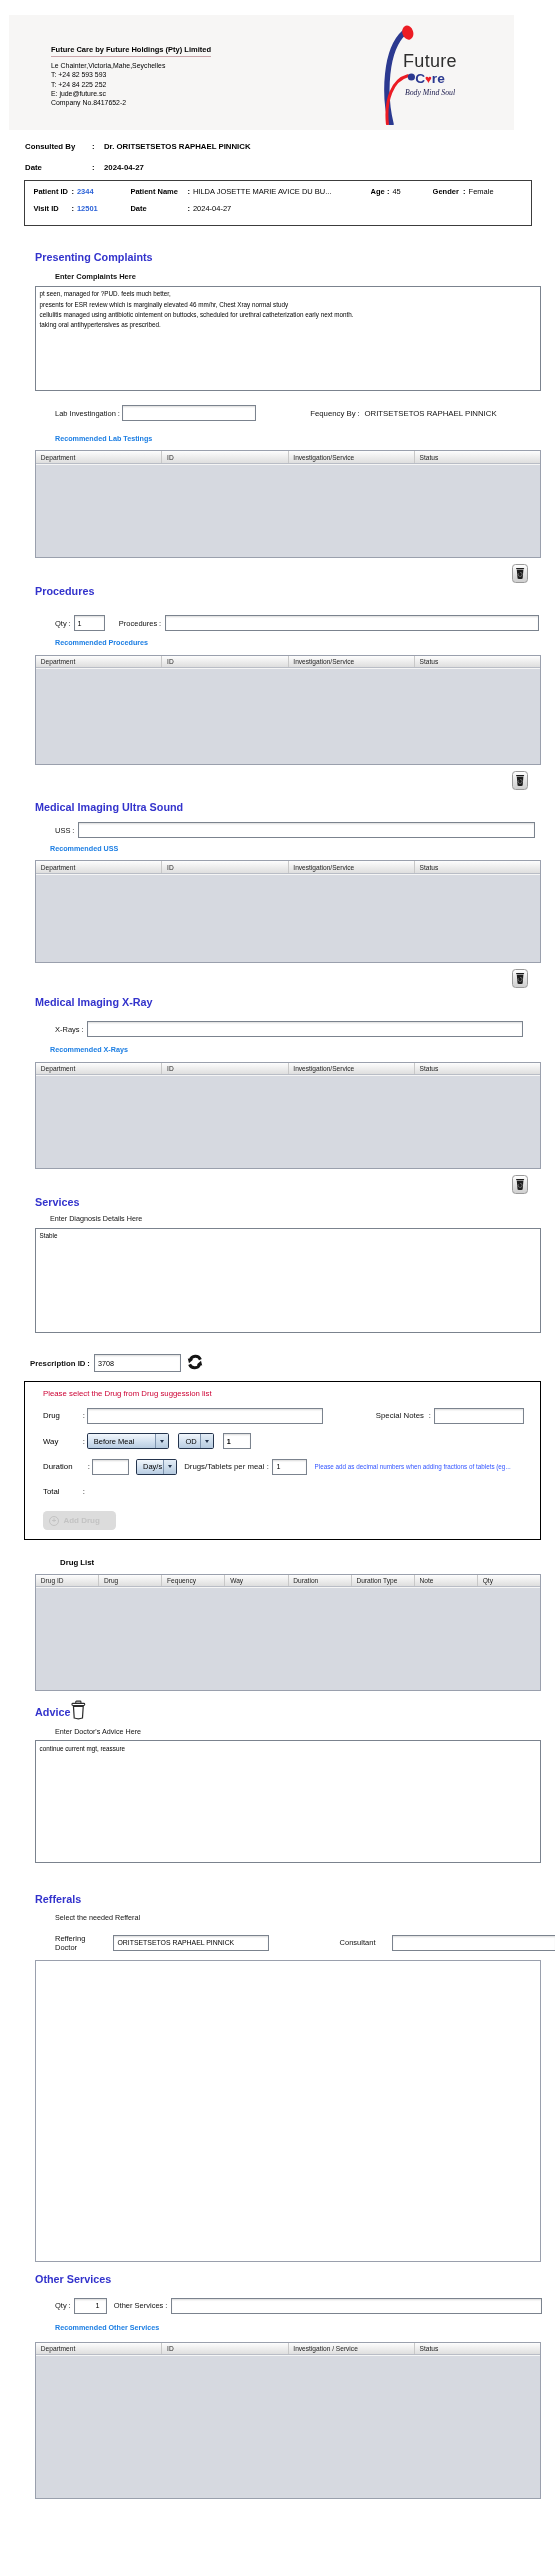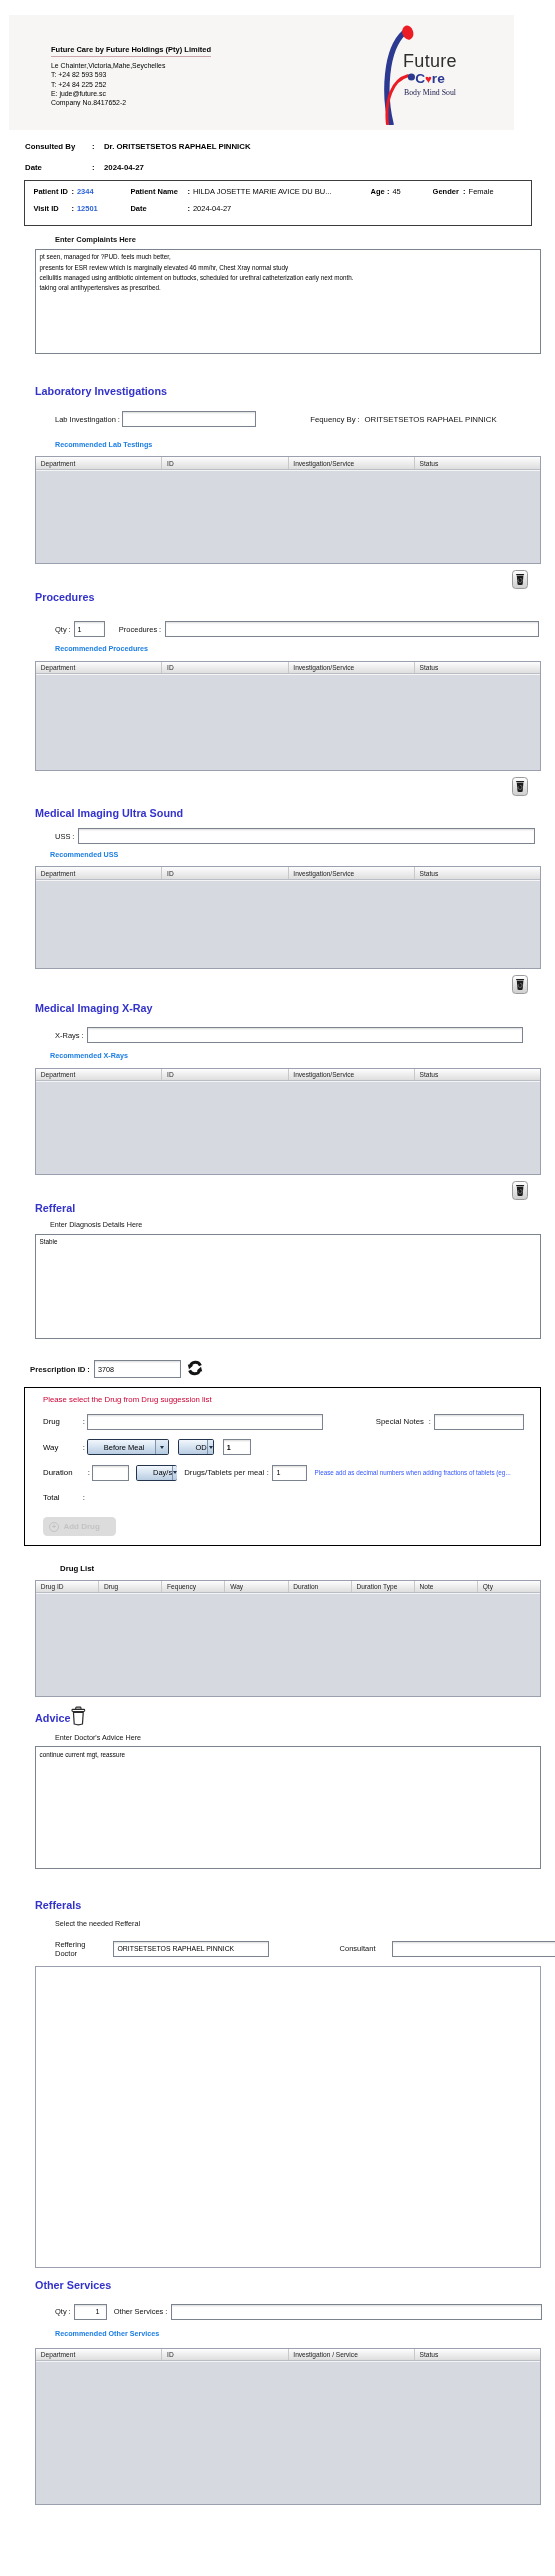--- a/index.html
+++ b/index.html
@@ -25,21 +25,21 @@
     padding-bottom: 1.8px; border-bottom: 1.2px solid #c9a4aa;
     margin-bottom: 4.2px; white-space: nowrap;
   }
   .company-line { font-size: 6.9px; line-height: 9.3px; }
   .logo { position: absolute; left: 353px; top: 4.8px; width: 111px; height: 109px; }
   .logo-mark { position: absolute; left: 10.8px; top: 3.6px; }
   .logo-text { position: absolute; left: 29px; top: 31px; text-align: center; width: 78px; }
   .logo-future { font-size: 18px; letter-spacing: 0.3px; color: #2e2e2e; font-weight: normal; }
   .logo-care { font-size: 13.7px; font-weight: bold; color: #2B3990; margin-top: -1.2px; }
   .logo-heart { color: #EC1C24; font-size: 11.4px; }
-  .logo-tagline { font-family: "Liberation Serif", serif; font-size: 7.8px; color: #1b1b4d; margin-top: 2.4px; }
+  .logo-tagline { font-family: "Liberation Serif", serif; font-style: italic; font-size: 7.8px; color: #1b1b4d; margin-top: 2.4px; }
 
   
   .consult-row { margin: 12px 0 0 25px; font-size: 7.8px; font-weight: bold; }
   .consult-row .clabel { display: inline-block; width: 67px; }
   .consult-row .cvalue { margin-left: 7.2px; }
 
   
   .patient-box {
     margin: 8.4px 0 0 24px; width: 508px;
     border: 0.6px solid #3c3c3c;
@@ -106,21 +106,21 @@
     border: 1.2px solid #000; background: #fff;
     padding: 4.8px 0 8.4px 0; position: relative; overflow: hidden;
   }
   .warn-text { color: #CC0033; font-size: 7.8px; margin: 2.4px 0 0 18px; }
   .med-row { display: flex; align-items: center; margin: 9.6px 0 0 18px; }
   .med-lab { display: inline-flex; width: 42px; justify-content: space-between; font-size: 7.8px; }
   .combo {
     display: inline-flex; align-items: center; justify-content: space-between;
     height: 16px; border: 0.6px solid #24344D; border-radius: 1.8px;
     background: linear-gradient(#f2f7fc, #cfdeee 60%, #b9cde2);
-    font-size: 7.5px; padding-left: 16px; cursor: pointer;
+    font-size: 7.5px; padding-left: 6px; cursor: pointer;
   }
   .combo-btn {
     width: 13px; height: 100%; display: inline-flex; align-items: center; justify-content: center;
     border-left: 0.6px solid #7e93ad;
     background: linear-gradient(#e3edf7, #b6cbe0);
     border-radius: 0 1.2px 1.2px 0;
   }
   .tri { width: 0; height: 0; border-left: 2.4px solid transparent; border-right: 2.4px solid transparent; border-top: 3.6px solid #24344D; }
   .blue-note { color: #3355FF; font-size: 6.3px; margin-left: 7.2px; white-space: nowrap; }
   .add-drug {
@@ -202,27 +202,27 @@
     <div class="p-row">
       <div class="p-cell">
         <span class="p-lab lab-w64">Visit ID</span><span class="p-lab">:</span><span class="p-val id-blue">12501</span>
       </div>
       <div class="p-cell">
         <span class="p-lab lab-w95">Date</span><span class="p-lab">:</span><span class="p-val">2024-04-27</span>
       </div>
     </div>
   </div>
 
+  <div class="sec-title" style="margin-top:25px;">Presenting Complaints</div>
   <div class="blabel" style="margin:9.6px 0 0 55px;">Enter Complaints Here</div>
   <textarea class="tarea" style="height: 105px; margin-top: 4.8px;">pt seen, managed for ?PUD. feels much better,
 presents for ESR review which is marginally elevated 46 mm/hr, Chest Xray normal study
 cellulitis managed using antibiotic ointement on buttocks, scheduled for urethral catheterization early next month.
 taking oral antihypertensives as prescribed.</textarea>
 
-  <div class="sec-title" style="margin-top:31px;">Laboratory  Investigations</div>
   <div class="form-row" style="margin-top:14.3px;">
     <span class="flabel">Lab Investingation</span>
     <span class="flabel" style="margin:0 2.4px 0 1.8px;">:</span>
     <input class="inp" style="width: 134px;" value="">
     <span class="flabel" style="margin-left:54px; font-size:7.8px;">Fequency By</span>
     <span class="flabel" style="margin:0 4.8px 0 1.8px; font-size:7.8px;">:</span>
     <span class="flabel" style="font-size:7.8px;">ORITSETSETOS RAPHAEL PINNICK</span>
   </div>
   <div class="link" style="margin-top:13px;">Recommended Lab Testings</div>
   <div class="rec-table" style="margin-top:7.2px;">
@@ -318,21 +318,21 @@
   <div class="trash-row">
     <button class="trash-btn">
       <svg width="10.2" height="13.7" viewBox="0 0 20 26">
         <rect x="2" y="3.5" width="16" height="2.4" rx="1.2" fill="#1c1c1c"></rect>
         <path d="M3.5 7 L16.5 7 L15 24 Q10 26 5 24 Z" fill="#1c1c1c"></path>
         <path d="M10 12 a4 4 0 1 1 -3.4 1.8" stroke="#9a9a9a" fill="none" stroke-width="1.2"></path>
       </svg>
     </button>
   </div>
 
-  <div class="sec-title">Refferal</div>
+  <div class="sec-title">Services</div>
   <div class="flabel" style="margin:6px 16px 0 50px; font-size:7.2px;">Enter Diagnosis Details Here</div>
   <textarea class="tarea" style="height: 105px; margin-top: 4.2px;">Stable</textarea>
 
   <div class="rx-row">
     <span class="blabel" style="font-size:7.8px;">Prescription ID</span>
     <span class="blabel" style="margin:0 4.2px 0 1.8px;">:</span>
     <input class="inp rx-input" value="3708" style="">
     <button class="refresh-btn">
       <svg width="18" height="18" viewBox="0 0 30 30">
         <path d="M7 12 A9 9 0 0 1 24 11" stroke="#141414" stroke-width="5" fill="none"></path>

